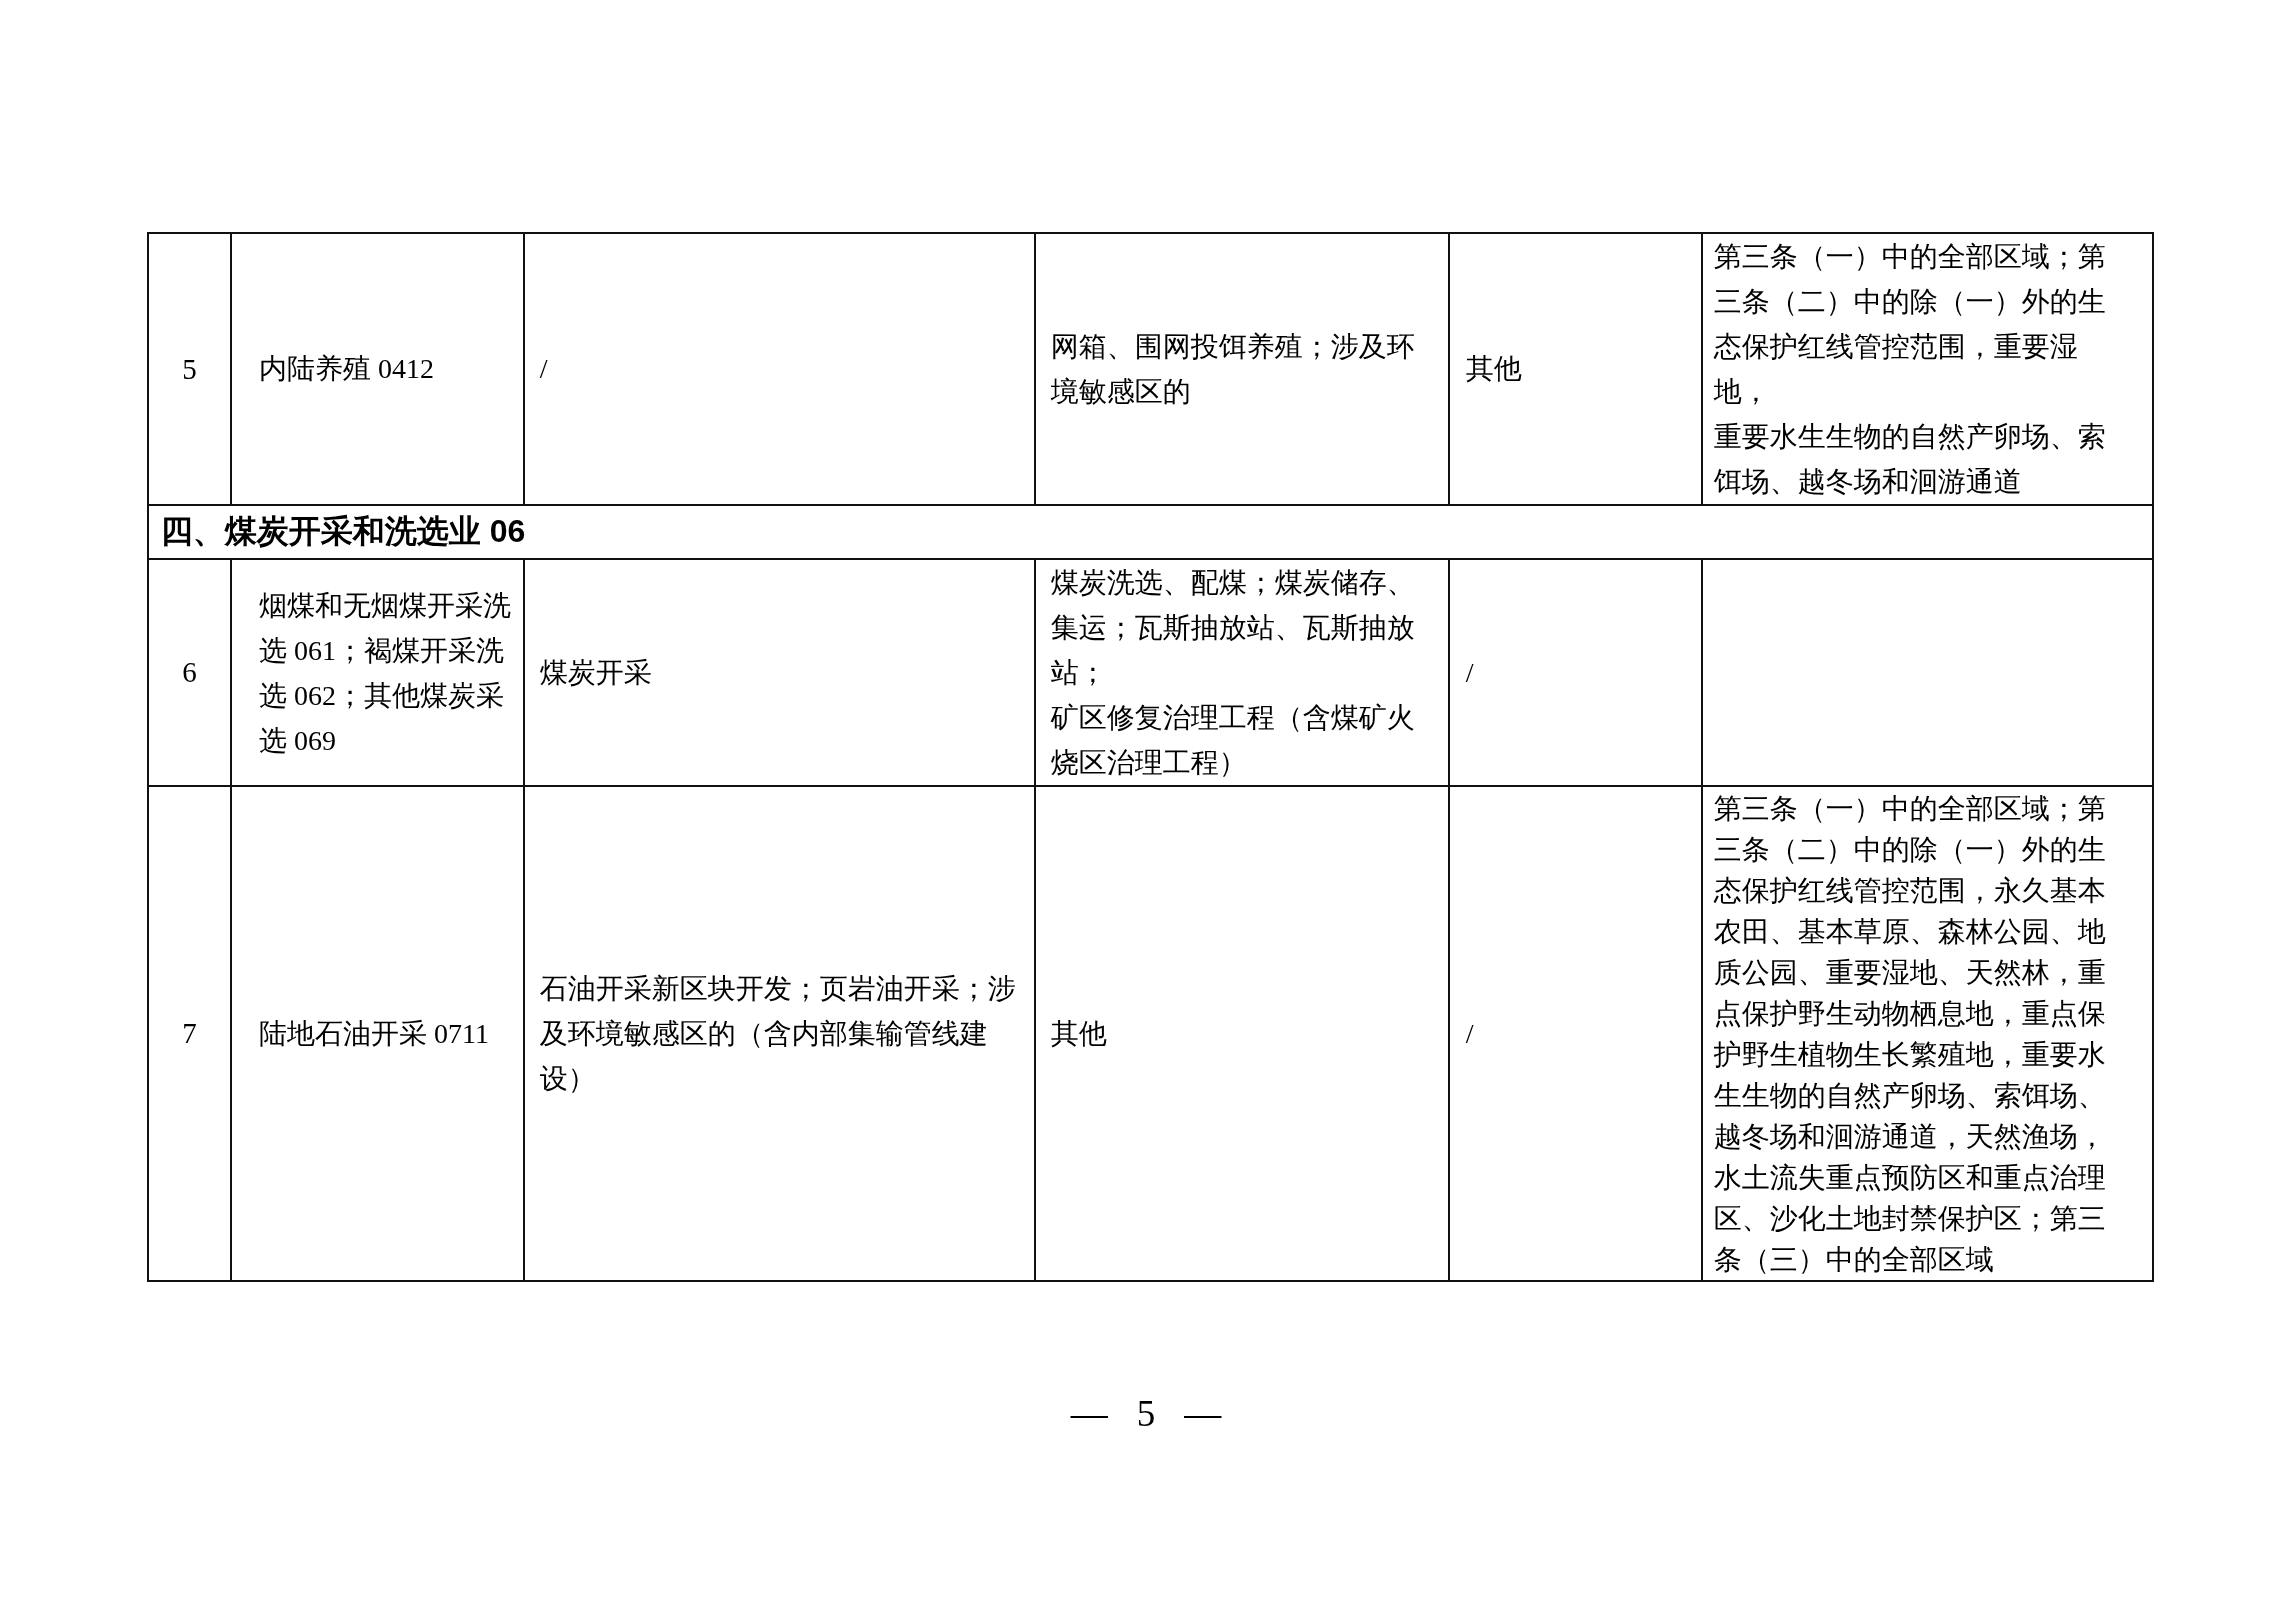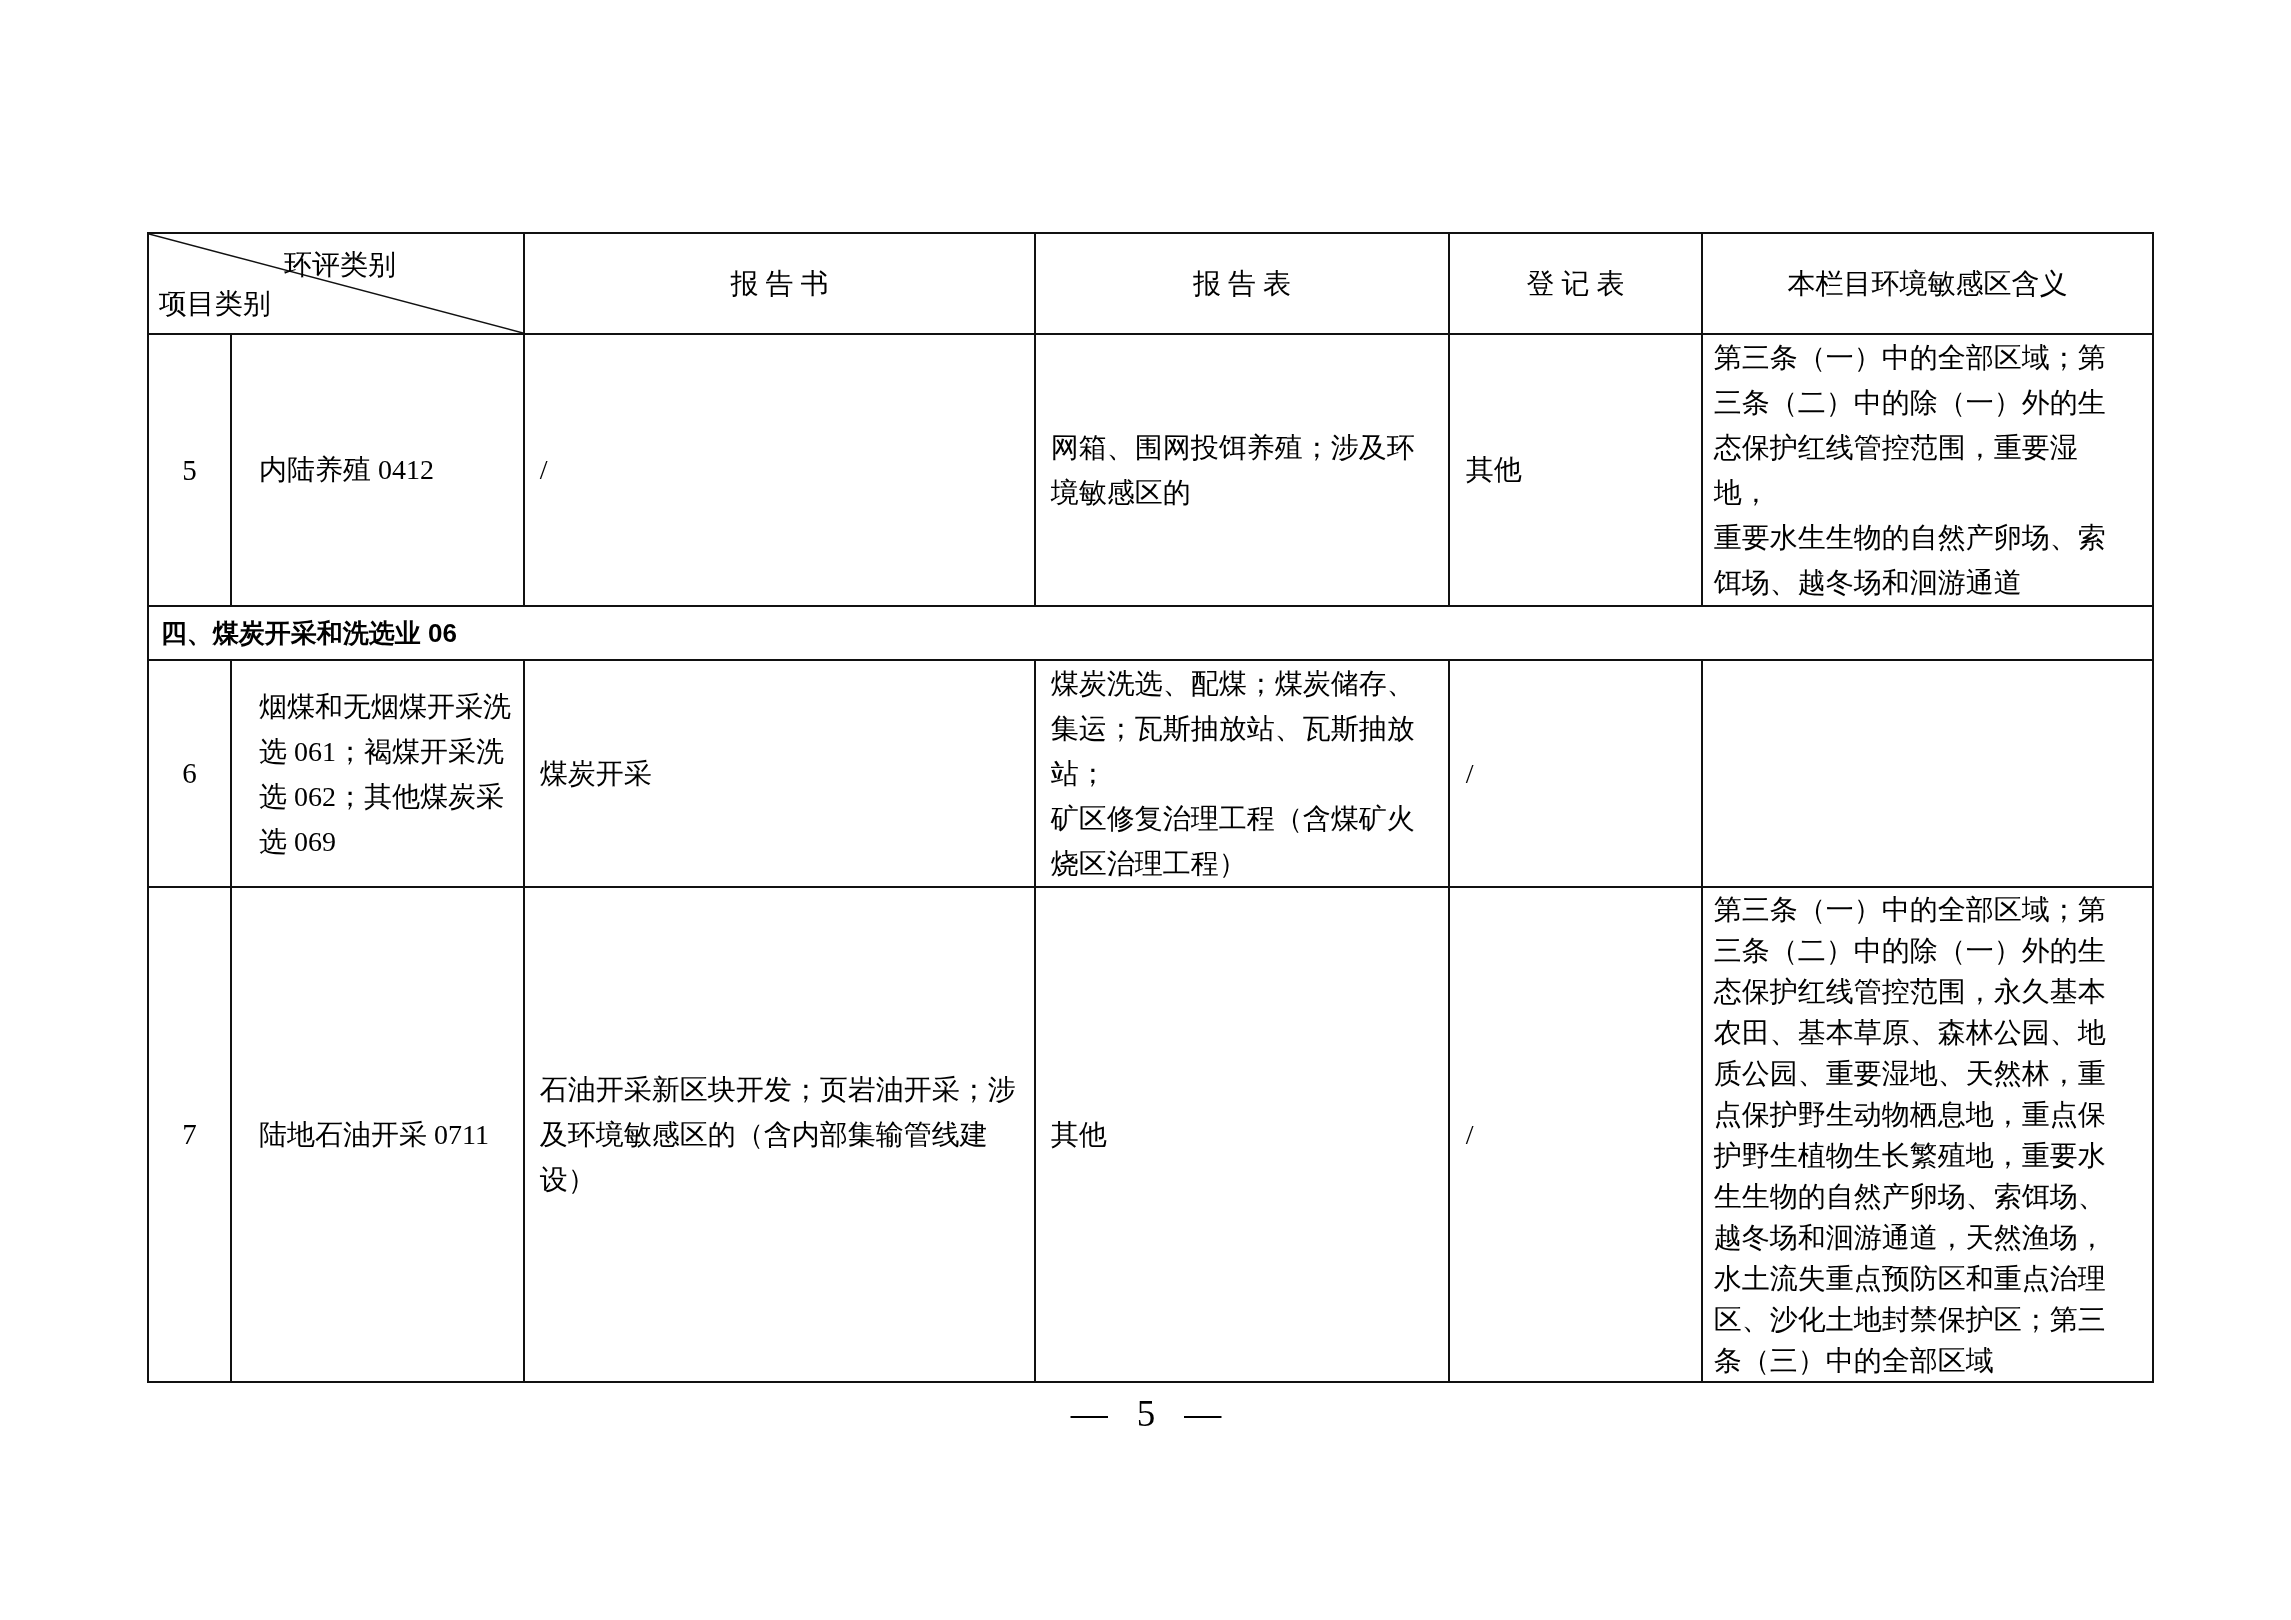--- a/index.html
+++ b/index.html
@@ -40,21 +40,21 @@
     font-size:28px;
   }
   th.diag svg{position:absolute;left:0;top:0;width:100%;height:100%;display:block;}
   .diag-top{position:absolute;top:11.8px;right:127px;}
   .diag-bottom{position:absolute;bottom:9.8px;left:9.8px;}
   
   tr.section-row td{
     border-top:2.9px solid #111;
     font-family:"Liberation Sans","DejaVu Sans",sans-serif;
     font-weight:bold;
-    font-size:26px;
+    font-size:32px;
     padding-left:11.8px;
     text-align:left;
   }
   tr.row5{height:230px;}
   tr.sec4{height:54px;}
   tr.row6{height:199px;}
   tr.sec5{height:58px;}
   tr.row7{height:495px;}
   td.num{text-align:center;font-size:29px;}
   td.cat{padding-left:27px;padding-right:7.8px;margin-left:32px;}
@@ -82,33 +82,20 @@
 <table class="doc-table">
   <colgroup>
     <col style="width:83px">
     <col style="width:293px">
     <col style="width:511px">
     <col style="width:414px">
     <col style="width:253px">
     <col style="width:451px">
   </colgroup>
   <tbody>
-    <tr class="header-row">
-      <th class="diag" colspan="2">
-        <svg viewBox="0 0 100 100" preserveAspectRatio="none">
-          <line x1="0" y1="0" x2="100" y2="100" stroke="#111" stroke-width="1.5" vector-effect="non-scaling-stroke"></line>
-        </svg>
-        <span class="diag-top">环评类别</span>
-        <span class="diag-bottom">项目类别</span>
-      </th>
-      <th class="col-head">报 告 书</th>
-      <th class="col-head">报 告 表</th>
-      <th class="col-head">登 记 表</th>
-      <th class="col-head">本栏目环境敏感区含义</th>
-    </tr>
 
     <tr class="row5">
       <td class="num">5</td>
       <td class="cat">内陆养殖 0412</td>
       <td class="book">/</td>
       <td class="form ml lh46">网箱、围网投饵养殖；涉及环
 境敏感区的</td>
       <td class="reg">其他</td>
       <td class="meaning ml lh46">第三条（一）中的全部区域；第
 三条（二）中的除（一）外的生

